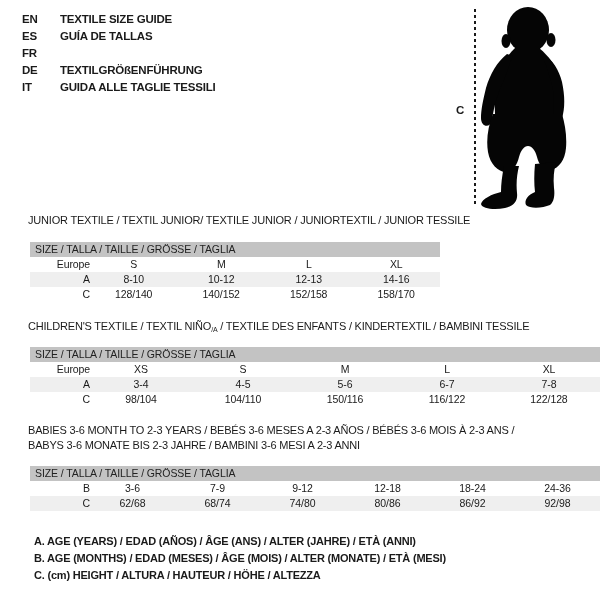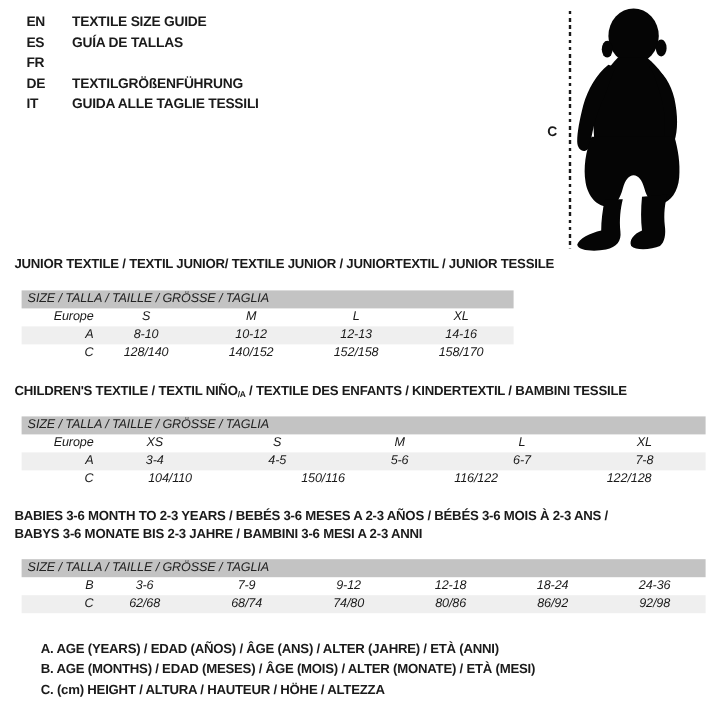--- a/index.html
+++ b/index.html
@@ -11,25 +11,25 @@
   .lang-row{display:flex;height:17px;line-height:17px;font-size:11.5px;font-weight:bold;letter-spacing:-0.2px;}
   .lang-code{width:38px;}
 
   
   .height-line{position:absolute;left:474px;top:9px;width:2px;height:198px;
     background:repeating-linear-gradient(to bottom,#1a1a1a 0 3px,transparent 3px 6px);}
   .height-label{position:absolute;left:456px;top:104px;font-size:11.5px;font-weight:bold;}
   .silhouette{position:absolute;left:473px;top:4px;}
 
   
-  .sec-title{position:absolute;left:12px;font-size:11px;font-weight:bold;letter-spacing:-0.2px;line-height:15px;white-space:nowrap;}
+  .sec-title{position:absolute;left:28px;font-size:11px;font-weight:normal;letter-spacing:-0.2px;line-height:15px;white-space:nowrap;}
   .sub{font-size:7px;vertical-align:-2px;}
 
   
-  .size-table{position:absolute;left:18px;font-size:10.5px;letter-spacing:-0.1px;font-style:italic;}
+  .size-table{position:absolute;left:30px;font-size:10.5px;letter-spacing:-0.1px;}
   .w-narrow{width:410px;}
   .w-wide{width:570px;}
   .t-bar{height:15px;line-height:15px;background:#c3c3c3;padding-left:5px;color:#222;}
   .t-row{display:flex;height:15px;line-height:15px;}
   .t-row.alt{background:#efefef;}
   .t-label{width:60px;padding-left:5px;box-sizing:border-box;text-align:right;}
   .t-cell{flex:1;text-align:center;}
 
   
   .footnotes{position:absolute;left:34px;top:533px;}
@@ -120,20 +120,21 @@
     <div class="t-row alt">
       <span class="t-label">A</span>
       <span class="t-cell">3-4</span>
       <span class="t-cell">4-5</span>
       <span class="t-cell">5-6</span>
       <span class="t-cell">6-7</span>
       <span class="t-cell">7-8</span>
     </div>
     <div class="t-row">
       <span class="t-label">C</span>
+      <span class="t-cell">98/104</span>
       <span class="t-cell">104/110</span>
       <span class="t-cell">150/116</span>
       <span class="t-cell">116/122</span>
       <span class="t-cell">122/128</span>
     </div>
   </div>
 
   <div class="sec-title" style="top:423px">
     <div>BABIES 3-6 MONTH TO 2-3 YEARS / BEBÉS 3-6 MESES A 2-3 AÑOS / BÉBÉS 3-6 MOIS À 2-3 ANS /</div>
     <div>BABYS 3-6 MONATE BIS 2-3 JAHRE / BAMBINI 3-6 MESI A 2-3 ANNI</div>

